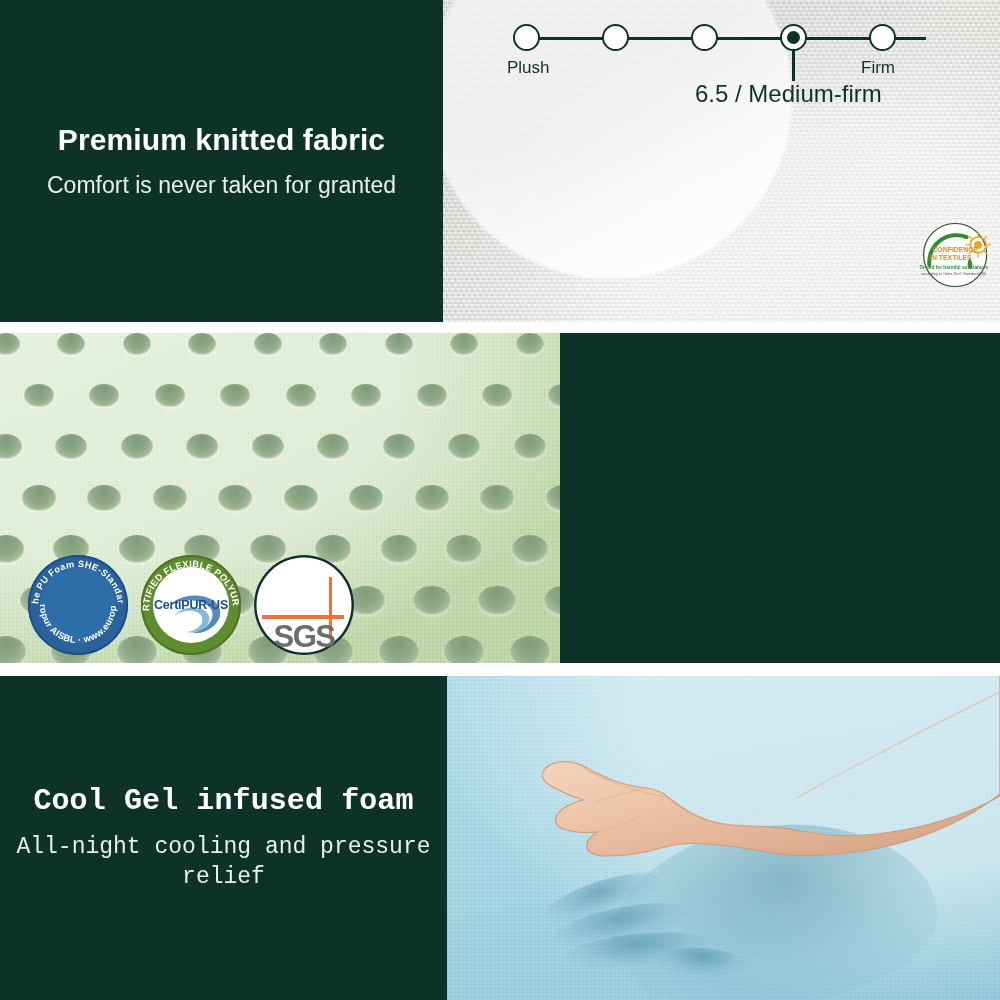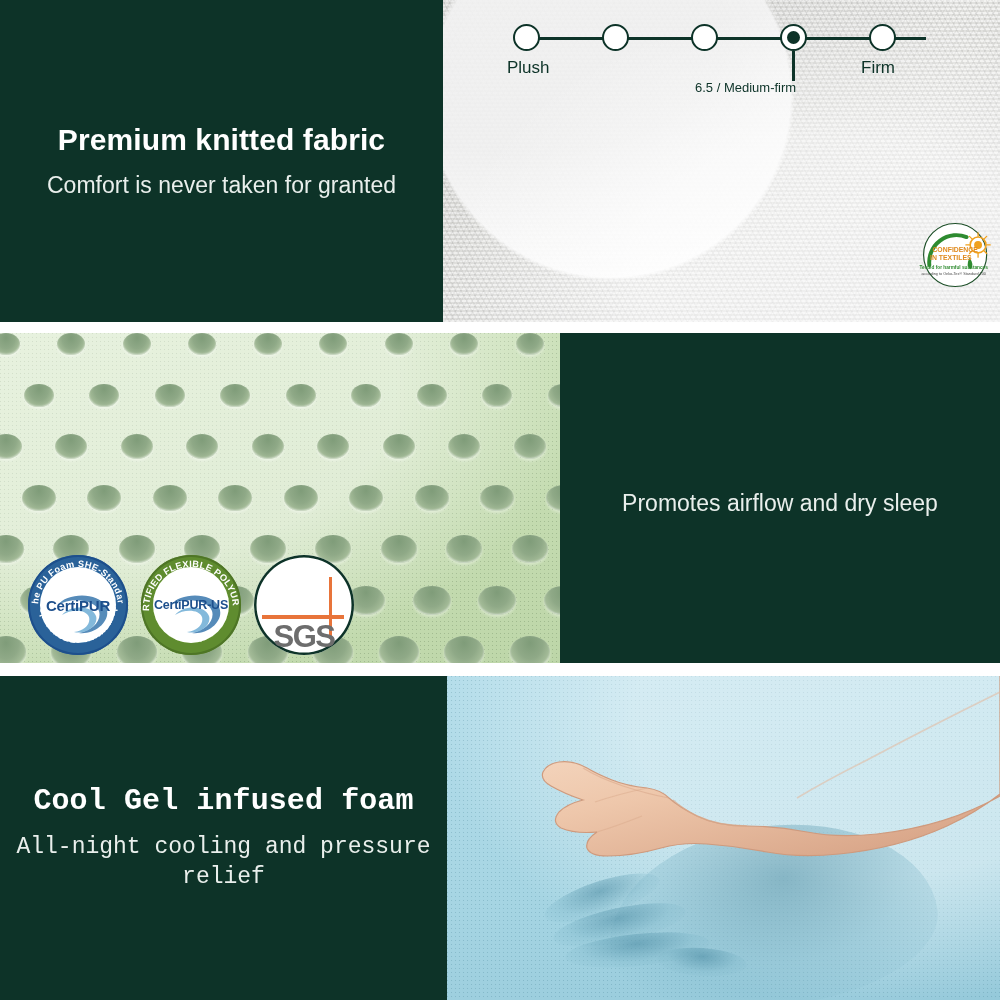--- a/index.html
+++ b/index.html
@@ -39,21 +39,21 @@
   
   .scale{position:absolute;top:18px;left:0;right:0;z-index:3;}
   .scale-track{position:relative;height:40px;margin:0 60px 0 70px;text-decoration:underline;}
   .scale-line{position:absolute;top:19px;left:14px;right:14px;height:2.5px;background:#0d3328;}
   .dot{position:absolute;top:6px;width:27px;height:27px;border-radius:50%;
        background:#fff;border:2.5px solid #0d3328;box-sizing:border-box;}
   .dot.active:after{content:"";position:absolute;left:50%;top:50%;
        width:13px;height:13px;margin:-6.5px 0 0 -6.5px;border-radius:50%;background:#0d3328;}
   .scale-label{position:absolute;font-size:17px;color:#0d3328;white-space:nowrap;}
   .scale-stem{position:absolute;width:2.5px;background:#0d3328;}
-  .scale-value{position:absolute;font-size:13px;color:#0d3328;white-space:nowrap;}
+  .scale-value{position:absolute;font-size:24px;color:#0d3328;white-space:nowrap;}
 
   
   .oeko{position:absolute;left:472px;top:220px;width:86px;height:70px;z-index:3;}
 
   
   #foam-photo{background-color:#cadfb7;}
   .foam-base{position:absolute;inset:0;
      background:
       radial-gradient(ellipse at 20% 15%, rgba(255,255,255,.45) 0 45%, rgba(0,0,0,0) 75%),
       radial-gradient(circle at .5px .5px, rgba(90,120,80,.30) 0 .6px, rgba(0,0,0,0) .7px) 0 0/4px 4px,
@@ -246,27 +246,20 @@
               <path id="arcTop1" d="M 10 52 A 40 40 0 0 1 90 52"></path>
               <path id="arcBot1" d="M 12 50 A 38 38 0 0 0 88 50"></path>
             </defs>
             <text fill="#ffffff" font-family="Liberation Sans, sans-serif" font-size="9.2" font-weight="bold">
               <textPath href="#arcTop1" startOffset="50%" text-anchor="middle">The PU Foam SHE-Standard</textPath>
             </text>
             <text fill="#ffffff" font-family="Liberation Sans, sans-serif" font-size="7.4" font-weight="bold">
               <textPath href="#arcBot1" startOffset="50%" text-anchor="middle">by Europur AISBL  ·  www.europur.org</textPath>
             </text>
           </svg>
-          <div class="cert-core">
-            <span class="cert-word">CertiPUR</span>
-            <svg class="swoosh" viewBox="0 0 62 48">
-              <path d="M6 14 C14 2 46 0 54 16 C60 29 44 44 27 42 C40 40 50 30 47 20 C43 8 18 6 6 14 Z" fill="#2d6ea8" opacity=".85"></path>
-              <path d="M10 24 C18 14 40 14 44 25 C47 34 34 44 22 41 C32 40 39 33 37 26 C34 18 19 18 10 24 Z" fill="#5ba3cf" opacity=".8"></path>
-            </svg>
-          </div>
         </div>
 
         <div class="cert" id="cert-certipur-us">
           <svg class="cert-ring-text" viewBox="0 0 100 100">
             <defs>
               <path id="arcTop2" d="M 8 54 A 42 42 0 0 1 92 54"></path>
               <path id="arcBot2" d="M 14 50 A 36 36 0 0 0 86 50"></path>
             </defs>
             <text fill="#ffffff" font-family="Liberation Sans, sans-serif" font-size="7.2" font-weight="bold" letter-spacing=".5">
               <textPath href="#arcTop2" startOffset="50%" text-anchor="middle">CONTAINS CERTIFIED FLEXIBLE POLYURETHANE FOAM</textPath>
@@ -289,21 +282,20 @@
             <div class="sgs-bar-h"></div>
             <div class="sgs-bar-v"></div>
             <span class="sgs-text">SGS</span>
           </div>
         </div>
 
       </div>
     </div>
 
     <div class="green-panel" style="width:440px;">
-      <div class="subhead">Promotes airflow and dry sleep</div>
     </div>
   </div>
 
   <div class="gap" id="gap2"></div>
 
   <div class="row" id="row3">
 
     <div class="green-panel" style="width:447px;font-family:Liberation Mono, monospace;">
       <div class="headline">Cool Gel infused foam</div>
       <div class="subhead">All-night cooling and pressure relief</div>

